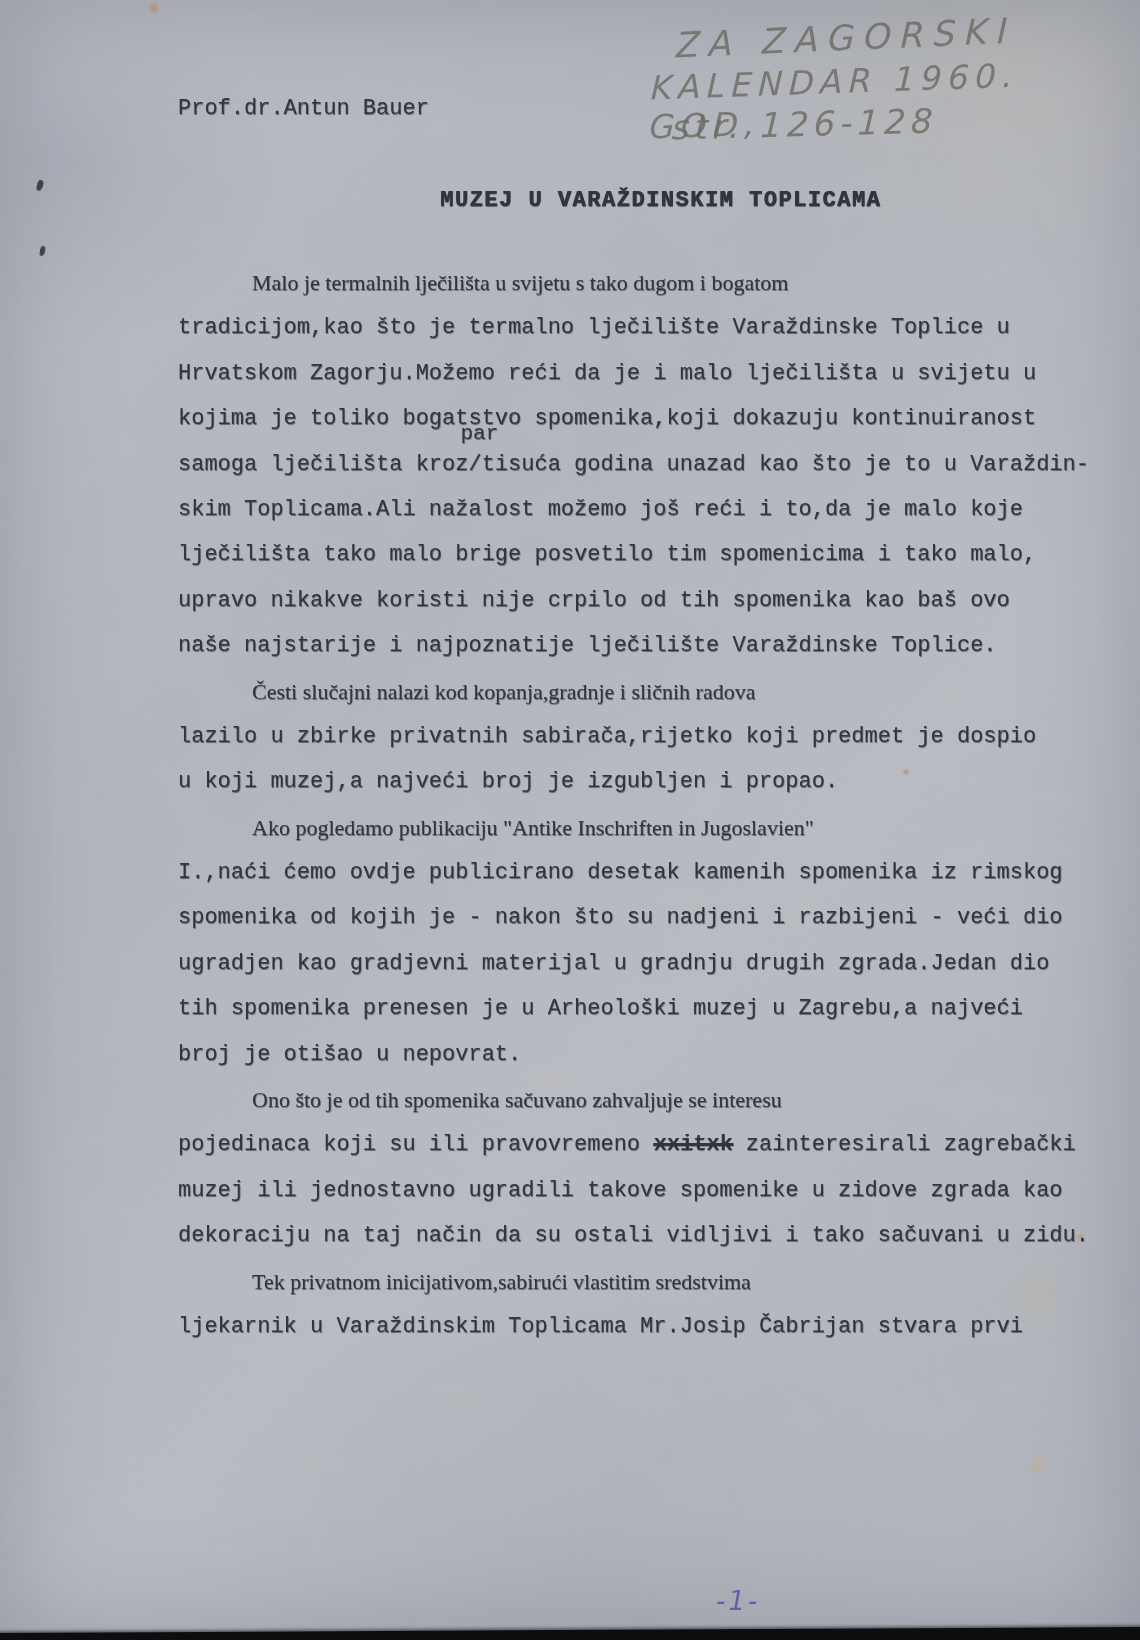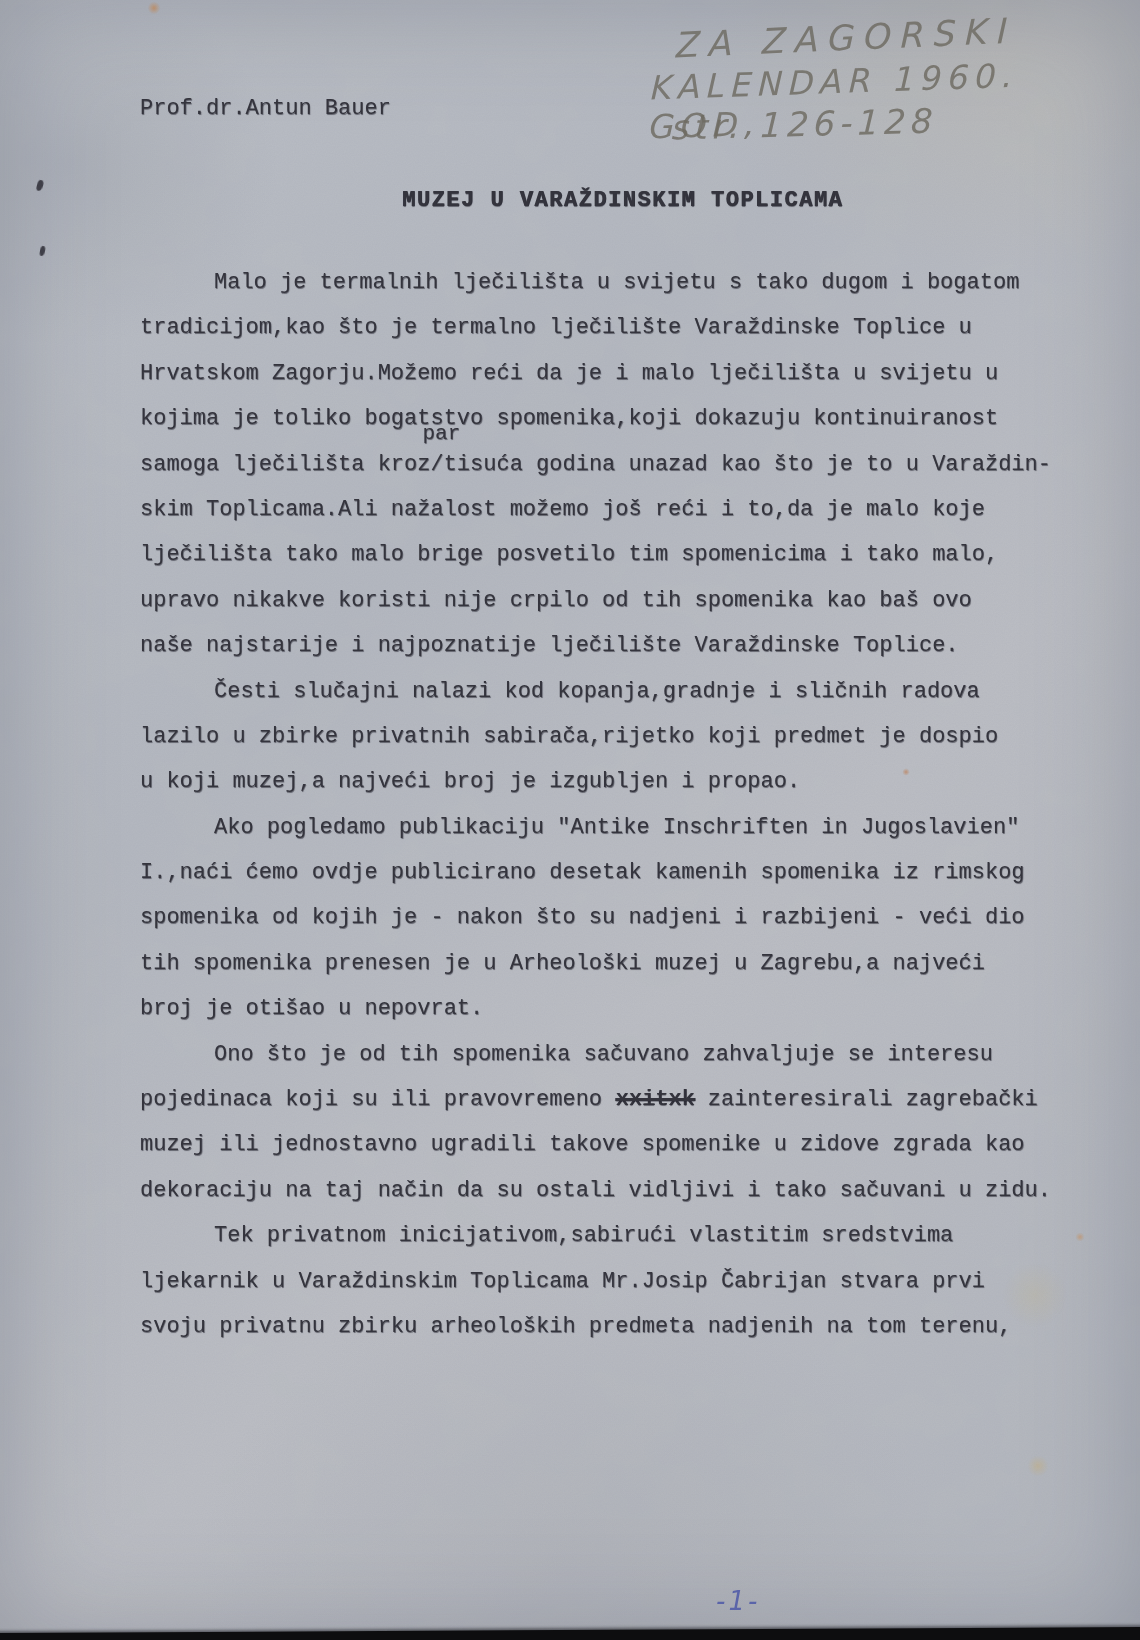--- a/index.html
+++ b/index.html
@@ -17,27 +17,27 @@
   .grain{position:absolute;inset:0;pointer-events:none;}
   .stains{position:absolute;inset:0;pointer-events:none;
     background:
       radial-gradient(circle 9px at 154px 8px, rgba(200,120,50,0.55), rgba(200,120,50,0) 70%),
       radial-gradient(circle 5px at 906px 772px, rgba(190,100,40,0.5), rgba(190,100,40,0) 75%),
       radial-gradient(circle 6px at 1080px 1237px, rgba(205,130,60,0.45), rgba(205,130,60,0) 75%),
       radial-gradient(circle 14px at 1038px 1466px, rgba(205,170,95,0.35), rgba(205,170,95,0) 75%),
       radial-gradient(circle 40px at 1035px 1295px, rgba(200,180,120,0.18), rgba(200,180,120,0) 80%);
     filter:blur(0.6px);
   }
-  .typed{color:var(--ink,#34343d);text-shadow:0.6px 0.6px 0.7px rgba(35,35,45,0.55);filter:blur(0.28px);}
+  .typed{color:var(--ink,#34343d);text-shadow:0.6px 0.6px 0.7px rgba(35,35,45,0.55);filter:blur(0.28px);margin-left:38px;}
   .author{position:absolute;left:140px;top:96px;font-size:22px;}
   .title{position:absolute;left:402px;top:188px;font-size:22px;font-weight:bold;letter-spacing:1.5px;
     text-shadow:0.8px 0 0 rgba(35,35,45,0.8),0.6px 0.6px 0.7px rgba(35,35,45,0.55);}
   .body-text{position:absolute;left:140px;top:260px;width:930px;font-size:22px;}
   .tline{height:45.4px;line-height:45.4px;white-space:pre;}
-  .tline.indent{padding-left:74px;}
+  .tline.indent{padding-left:74px;font-family:Liberation Serif, serif;}
   .insert-above{position:relative;display:inline-block;width:0;}
   .insert-word{position:absolute;left:-8px;bottom:0.62em;font-size:21px;white-space:pre;}
   .struck{font-weight:normal;text-decoration:line-through;text-decoration-thickness:2.5px;
     text-shadow:1px 0 0 rgba(35,35,45,0.9),0.6px 0.6px 0.7px rgba(35,35,45,0.55);}
   .handwriting{position:absolute;color:var(--pencil,#6e6b62);
     font-family:"DejaVu Sans",sans-serif;font-style:italic;opacity:0.82;}
   .hw-1{left:676px;top:18px;font-size:35px;letter-spacing:9px;transform:rotate(-2.5deg) skewX(-4deg);}
   .hw-2{left:650px;top:60px;font-size:33px;letter-spacing:6px;transform:rotate(-2deg) skewX(-4deg);}
   .hw-3{left:672px;top:104px;font-size:34px;letter-spacing:5px;transform:rotate(-1.5deg) skewX(-4deg);}
   .page-number{position:absolute;left:716px;top:1586px;color:var(--bluepencil,#4d58a8);
@@ -88,28 +88,28 @@
       <div class="tline">skim Toplicama.Ali nažalost možemo još reći i to,da je malo koje</div>
       <div class="tline">lječilišta tako malo brige posvetilo tim spomenicima i tako malo,</div>
       <div class="tline">upravo nikakve koristi nije crpilo od tih spomenika kao baš ovo</div>
       <div class="tline">naše najstarije i najpoznatije lječilište Varaždinske Toplice.</div>
       <div class="tline indent">Česti slučajni nalazi kod kopanja,gradnje i sličnih radova</div>
       <div class="tline">lazilo u zbirke privatnih sabirača,rijetko koji predmet je dospio</div>
       <div class="tline">u koji muzej,a najveći broj je izgubljen i propao.</div>
       <div class="tline indent">Ako pogledamo publikaciju "Antike Inschriften in Jugoslavien"</div>
       <div class="tline">I.,naći ćemo ovdje publicirano desetak kamenih spomenika iz rimskog</div>
       <div class="tline">spomenika od kojih je - nakon što su nadjeni i razbijeni - veći dio</div>
+      <div class="tline">ugradjen kao gradjevni materijal u gradnju drugih zgrada.Jedan dio</div>
       <div class="tline">tih spomenika prenesen je u Arheološki muzej u Zagrebu,a najveći</div>
       <div class="tline">broj je otišao u nepovrat.</div>
       <div class="tline indent">Ono što je od tih spomenika sačuvano zahvaljuje se interesu</div>
       <div class="tline"><span>pojedinaca koji su ili pravovremeno </span><span class="struck">xxitxk</span><span> zainteresirali zagrebački</span></div>
       <div class="tline">muzej ili jednostavno ugradili takove spomenike u zidove zgrada kao</div>
       <div class="tline">dekoraciju na taj način da su ostali vidljivi i tako sačuvani u zidu.</div>
       <div class="tline indent">Tek privatnom inicijativom,sabirući vlastitim sredstvima</div>
       <div class="tline">ljekarnik u Varaždinskim Toplicama Mr.Josip Čabrijan stvara prvi</div>
-      <div class="tline">svoju privatnu zbirku arheoloških predmeta nadjenih na tom terenu,</div>
     </div>
 
   <div class="page-number">-1-</div>
 
   <div class="bottom-bar"></div>
 
 </div>
 
 </body></html>

